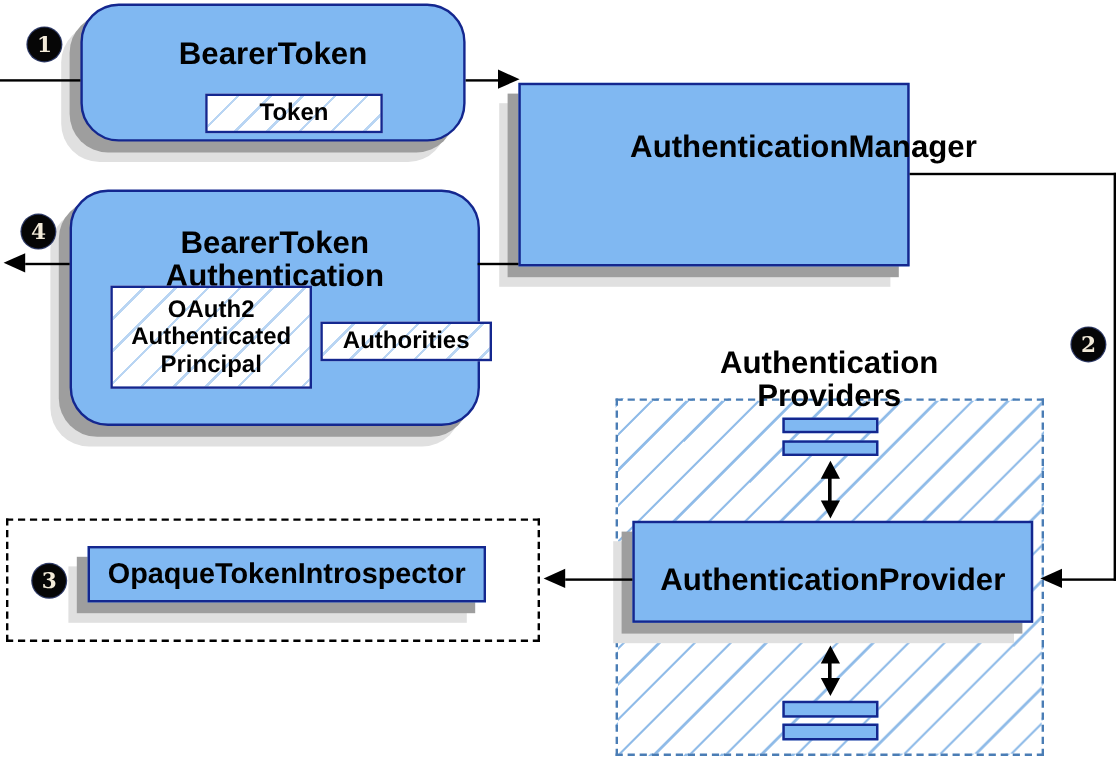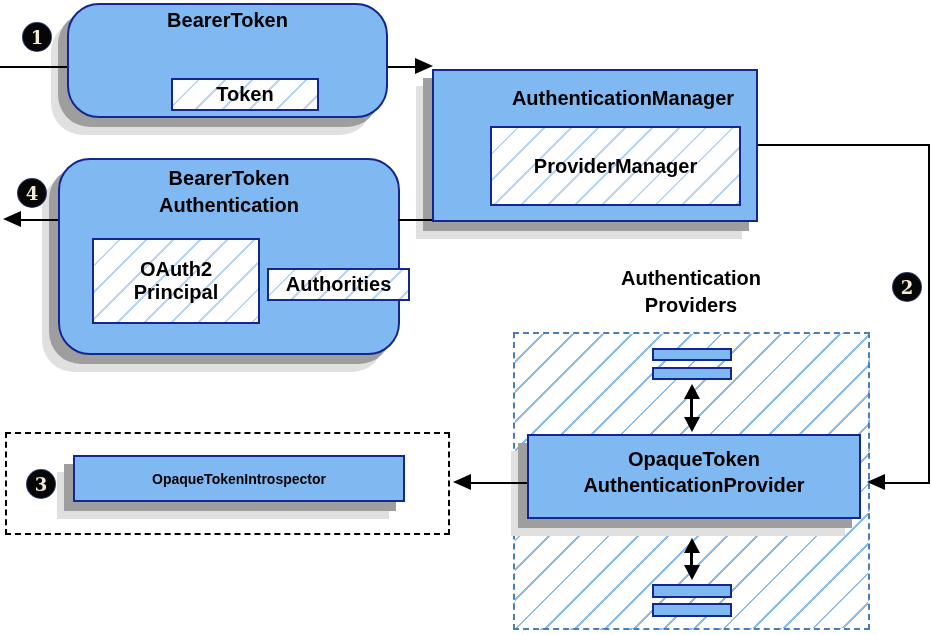--- a/index.html
+++ b/index.html
@@ -13,21 +13,21 @@
     box-shadow:-9px 9px 0 0 #9E9E9E,-16px 17px 0 0 #E0E0E0;
   }
   .rounded{border-radius:32px;}
   
   .chip{
     position:absolute;background-color:#fff;
     background-image:repeating-linear-gradient(135deg,transparent 0 17px,#B9D5F3 17px 19px);
     border:2px solid #14278F;box-sizing:border-box;z-index:3;
     display:flex;align-items:center;justify-content:center;text-align:center;margin-left:20px;
   }
-  .node-title{position:absolute;z-index:3;text-align:center;font-size:20px;line-height:27px;}
+  .node-title{position:absolute;z-index:3;text-align:center;font-size:26px;line-height:27px;margin-top:24px;}
   
   #introspector-dashed-group{position:absolute;left:5px;top:432px;width:445px;height:103px;
     border:2px dashed #000;box-sizing:border-box;z-index:1;}
   #providers-container{position:absolute;left:513px;top:332px;width:357px;height:298px;
     border:2px dashed #4A7DB5;box-sizing:border-box;z-index:1;background-color:#fff;
     background-image:repeating-linear-gradient(135deg,transparent 0 19px,#8FBBE8 19px 21px);}
   
   .bar{position:absolute;left:652px;width:80px;height:13px;background:#80B8F2;
     border:2px solid #14278F;box-sizing:border-box;z-index:2;}
   #bar-top-1{top:348px;} #bar-top-2{top:367px;}
@@ -62,27 +62,27 @@
   }
   #step-badge-1{left:23px;top:23px;}
   #step-badge-2{left:893px;top:273px;}
   #step-badge-3{left:27px;top:470px;}
   #step-badge-4{left:18px;top:179px;}
   
   #node-bearer-token-authentication-token{left:67px;top:3px;width:321px;height:115px;}
   #bearer-token-authentication-token-title{left:67px;top:7px;width:321px;}
   #token-chip{left:151px;top:78px;width:148px;height:33px;font-size:20px;}
   #node-authentication-manager{left:432px;top:69px;width:326px;height:153px;}
-  #authentication-manager-title{left:432px;top:85px;width:382px;}
+  #authentication-manager-title{left:432px;top:85px;width:382px;text-align:right;}
   #provider-manager-chip{left:470px;top:126px;width:251px;height:80px;font-size:20px;}
   #node-bearer-token-authentication{left:58px;top:158px;width:342px;height:197px;}
   #bearer-token-authentication-title{left:58px;top:165px;width:342px;}
   #oauth2-principal-chip{left:72px;top:238px;width:168px;height:86px;font-size:20px;line-height:23px;flex-direction:column;}
   #authorities-chip{left:247px;top:268px;width:143px;height:33px;font-size:20px;}
-  #node-opaque-token-introspector{left:73px;top:455px;width:332px;height:47px;display:flex;align-items:center;justify-content:center;font-size:14px;}
+  #node-opaque-token-introspector{left:73px;top:455px;width:332px;height:47px;display:flex;align-items:center;justify-content:center;font-size:24px;}
   #authentication-providers-label{left:546px;top:265px;width:290px;}
   #node-opaque-token-authentication-provider{left:527px;top:434px;width:334px;height:85px;}
   #opaque-token-authentication-provider-title{left:527px;top:446px;width:334px;line-height:26px;}
 </style>
 </head>
 <body>
 
 <div id="canvas">
 
   <div id="introspector-dashed-group"></div>
@@ -131,45 +131,42 @@
     <div>BearerToken</div>
   </div>
   <div class="chip" id="token-chip">
     <span>Token</span>
   </div>
 
   <div class="node" id="node-authentication-manager"></div>
   <div class="node-title" id="authentication-manager-title">
     <div>AuthenticationManager</div>
   </div>
-  <div class="chip" id="provider-manager-chip">
-    <span>ProviderManager</span>
-  </div>
 
   <div class="node rounded" id="node-bearer-token-authentication"></div>
   <div class="node-title" id="bearer-token-authentication-title">
     <div>BearerToken</div>
     <div>Authentication</div>
   </div>
   <div class="chip" id="oauth2-principal-chip">
     <div>OAuth2</div>
+    <div>Authenticated</div>
     <div>Principal</div>
   </div>
   <div class="chip" id="authorities-chip">
     <span>Authorities</span>
   </div>
 
   <div class="node" id="node-opaque-token-introspector">
     <span>OpaqueTokenIntrospector</span>
   </div>
 
   <div class="node-title" id="authentication-providers-label">
     <div>Authentication</div>
     <div>Providers</div>
   </div>
 
   <div class="node" id="node-opaque-token-authentication-provider"></div>
   <div class="node-title" id="opaque-token-authentication-provider-title">
-    <div>OpaqueToken</div>
     <div>AuthenticationProvider</div>
   </div>
 
 </div>
 
 </body></html>

